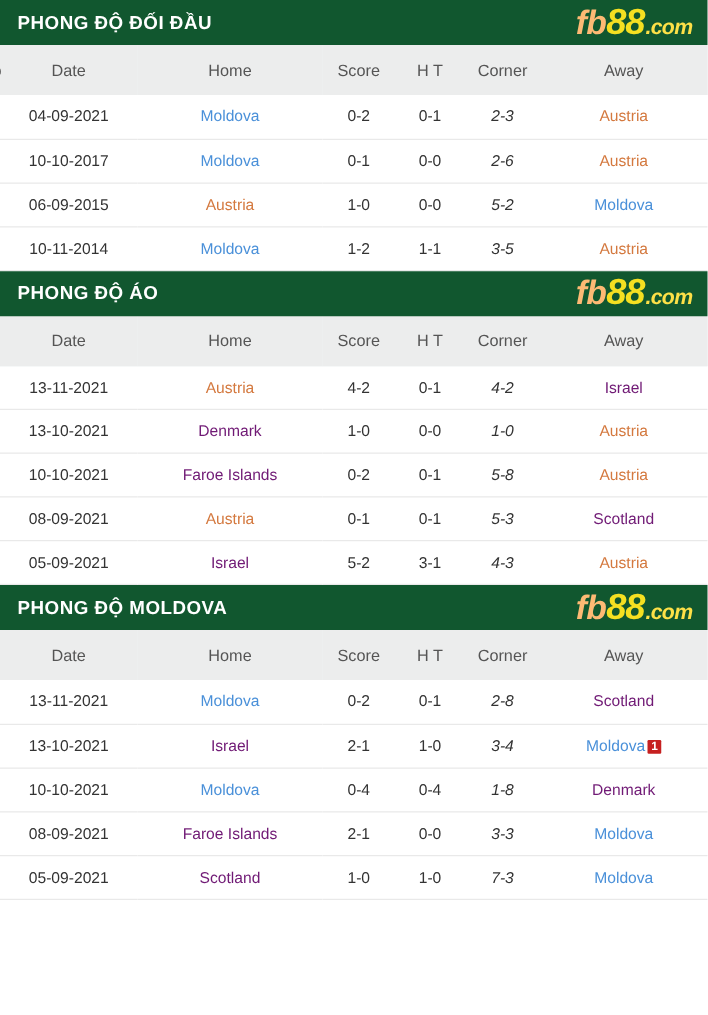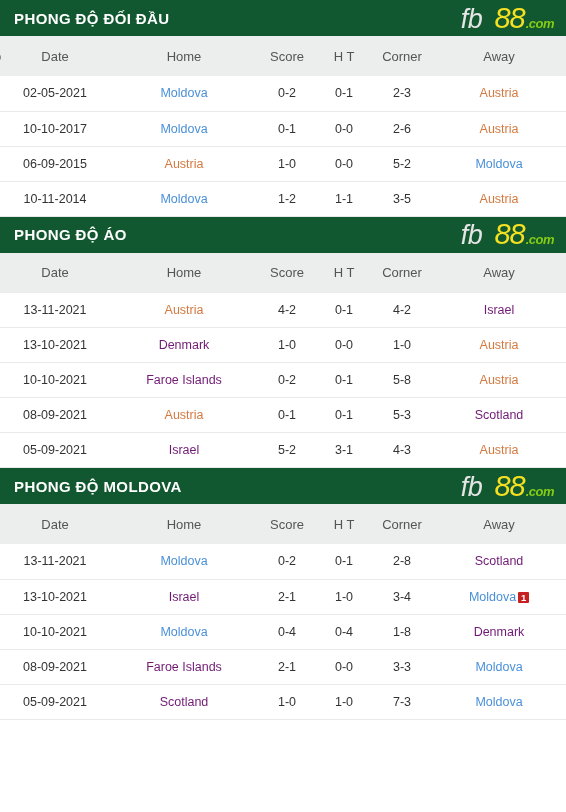--- a/index.html
+++ b/index.html
@@ -45,36 +45,35 @@
   }
   .brand-logo {
     display: flex;
     align-items: baseline;
     line-height: 1;
     white-space: nowrap;
     font-style: italic;
     letter-spacing: -0.5px;
   }
   .brand-fb {
-    color: #e5e5e5;
+    color: #fdba74;
     font-size: 27px;
-    font-weight: normal;
+    font-weight: bold;
     font-style: italic;
   }
   .brand-88 {
     color: #f5e021;
     font-size: 29px;
-    font-weight: normal;
+    font-weight: bold;
     font-style: italic;
     letter-spacing: -1px;
-    padding-left: 12px;
   }
   .brand-com {
-    color: #84cc16;
-    font-size: 13px;
+    color: #fde047;
+    font-size: 17px;
     font-weight: bold;
     font-style: italic;
     margin-left: 1px;
   }
 
   
   .form-table {
     width: 100%;
     border-collapse: collapse;
     table-layout: fixed;
@@ -109,21 +108,21 @@
   .col-date   { width: 110px; }
   .col-home   { width: 148px; }
   .col-score  { width: 58px;  }
   .col-ht     { width: 56px;  }
   .col-corner { width: 60px;  }
   .col-away   { width: 134px; }
 
   .t-date   { color: #333333; }
   .t-score  { color: #d93025; }
   .t-ht     { color: #444444; }
-  .t-corner { color: #444444; }
+  .t-corner { color: #444444; font-style: italic; }
 
   .team-blue   { color: #4a90d9; }
   .team-orange { color: #d4793f; }
   .team-plain  { color: #701a75; }
 
   .team-cell {
     display: inline-flex;
     align-items: center;
     justify-content: center;
     gap: 2px;
@@ -189,21 +188,21 @@
             <th class="thead-rel"><span class="clipped-glyph">ọ</span><span>Date</span></th>
             <th>Home</th>
             <th>Score</th>
             <th>H T</th>
             <th>Corner</th>
             <th>Away</th>
           </tr>
         </thead>
         <tbody>
           <tr>
-            <td class="t-date">02-05-2021</td>
+            <td class="t-date">04-09-2021</td>
             <td><span class="team-cell team-blue">
                 <span>Moldova</span>
               </span></td>
             <td class="t-score">0-2</td>
             <td class="t-ht">0-1</td>
             <td class="t-corner">2-3</td>
             <td><span class="team-cell team-orange">
                 <span>Austria</span>
               </span></td>
           </tr>

